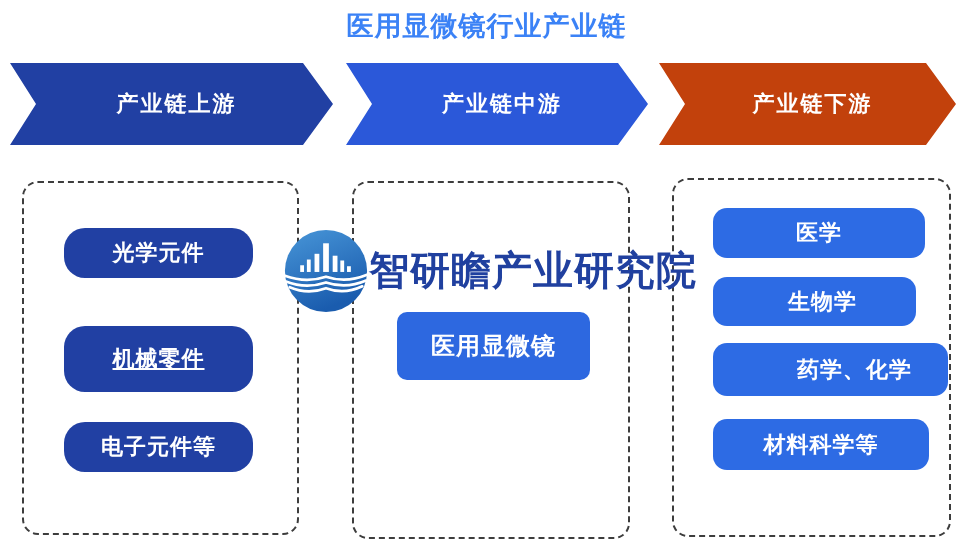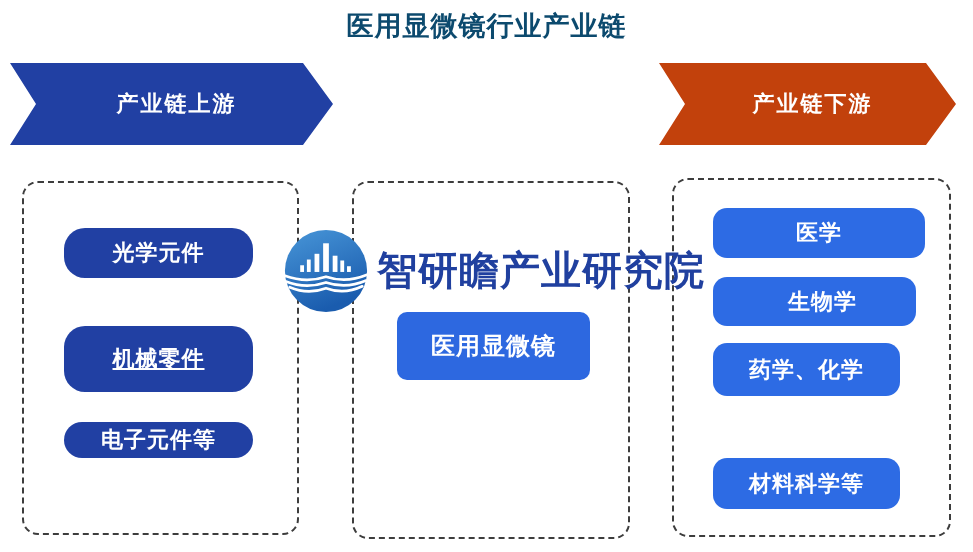--- a/index.html
+++ b/index.html
@@ -5,21 +5,21 @@
   html,body{margin:0;padding:0;background:#ffffff;}
   .canvas{
     position:relative;
     width:973px;height:552px;
     background:#ffffff;
     font-family:"Liberation Sans","DejaVu Sans",sans-serif;
     overflow:hidden;
   }
   .title{
     position:absolute;left:0;top:8px;width:100%;
-    text-align:center;font-size:27px;font-weight:800;color:#0c4a6e;
+    text-align:center;font-size:27px;font-weight:800;color:#3b82f6;
     letter-spacing:1px;margin:0;
   }
   
   .arrow{
     position:absolute;top:63px;height:82px;
     display:flex;align-items:center;justify-content:center;
     color:#ffffff;font-size:22px;font-weight:700;letter-spacing:2px;
   }
   .arrow{
     clip-path:polygon(0 0, calc(100% - 30px) 0, 100% 50%, calc(100% - 30px) 100%, 0 100%, 26px 50%);
@@ -41,49 +41,52 @@
   .node{
     position:absolute;
     display:flex;align-items:center;justify-content:center;
     color:#ffffff;font-weight:700;font-size:22px;
     border-radius:21px;letter-spacing:1px;
   }
   .node-dark{background:#2140A3;}
   .node-bright{background:#2D6BE4;}
   .up-1{left:64px;top:228px;width:189px;height:50px;}
   .up-2{left:64px;top:326px;width:189px;height:66px;text-decoration:underline;}
-  .up-3{left:64px;top:422px;width:189px;height:36px;}
+  .up-3{left:64px;top:422px;width:189px;height:50px;}
   .mid-1{left:397px;top:312px;width:193px;height:68px;font-size:24px;border-radius:10px;background:#2D68E0;font-family:Liberation Mono, monospace;}
   .down-1{left:713px;top:208px;width:212px;height:50px;border-radius:14px;}
   .down-2{left:713px;top:277px;width:187px;height:49px;border-radius:14px;padding-left:16px;}
-  .down-3{left:713px;top:343px;width:187px;height:53px;border-radius:14px;}
-  .down-4{left:713px;top:419px;width:187px;height:51px;border-radius:14px;margin-top:39px;}
+  .down-3{left:713px;top:343px;width:187px;height:53px;border-radius:14px;padding-left:48px;}
+  .down-4{left:713px;top:419px;width:216px;height:51px;border-radius:14px;}
   
   .watermark{
     position:absolute;left:283px;top:228px;z-index:6;
     display:flex;align-items:center;
     pointer-events:none;
   }
   .watermark-logo{width:86px;height:86px;flex:0 0 auto;}
   .watermark-text{
-    margin-left:8px;
+    margin-left:0;
     font-size:40px;font-weight:800;color:#20409F;
     letter-spacing:1px;white-space:nowrap;
     transform:translateY(-1px);
   }
 </style>
 </head>
 <body>
 
 <div class="canvas">
 
   <h1 class="title">医用显微镜行业产业链</h1>
 
   <div class="arrow arrow-1">
     <span>产业链上游</span>
+  </div>
+  <div class="arrow arrow-2">
+    <span>产业链中游</span>
   </div>
   <div class="arrow arrow-3">
     <span>产业链下游</span>
   </div>
 
   <div class="dashed-box box-upstream"></div>
   <div class="dashed-box box-midstream"></div>
   <div class="dashed-box box-downstream"></div>
 
   <div class="node node-dark up-1">光学元件</div>

